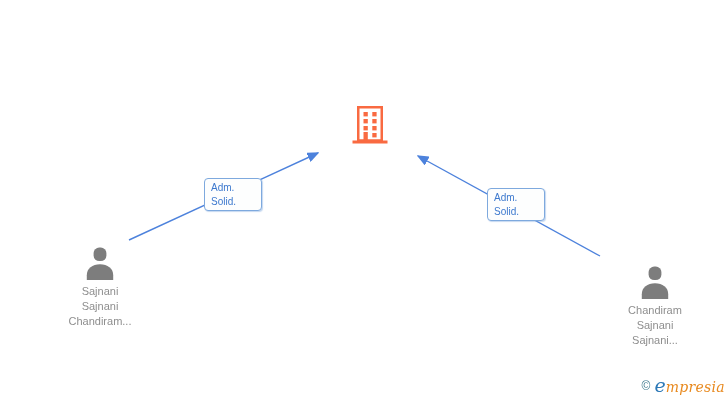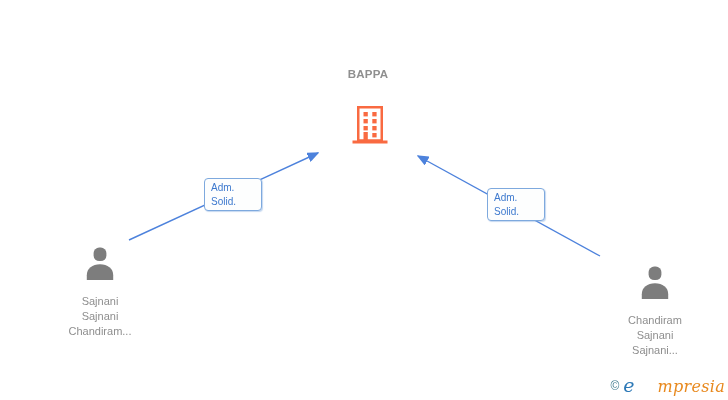--- a/index.html
+++ b/index.html
@@ -37,21 +37,21 @@
   .rel-box.left{left:204px;top:178px;}
   .rel-box.right{left:487px;top:188px;}
 
   
   .person{position:absolute;width:120px;text-align:center;}
   .person.left{left:40px;top:247px;}
   .person.right{left:595px;top:266px;}
   .person-icon{display:block;margin:0 auto;}
   .person-icon rect,.person-icon path{fill:var(--person-gray,#7d7d7d);}
   .person-name{
-    margin-top:14px;font-size:11px;line-height:15px;
+    margin-top:4px;font-size:11px;line-height:15px;
     color:var(--name-gray,#8e8e8e);
   }
 
   
   .company-icon .b-solid{fill:var(--building-orange,#f96a41);}
   .company-icon .b-body{fill:#ffffff;stroke:var(--building-orange,#f96a41);stroke-width:2.5;}
 
   
   .brand{
     position:absolute;right:3px;bottom:4px;
@@ -61,43 +61,41 @@
   .brand .copy{
     font-family:"Liberation Sans", sans-serif;
     font-size:12px;color:var(--copyright-teal,#417c90);
     margin-right:4px;vertical-align:2px;
   }
   .brand .b-initial{
     font-size:19px;font-style:italic;
     color:var(--brand-blue,#2d79b7);
   }
   .brand .b-rest{
-    font-size:16px;font-style:italic;
+    font-size:14px;font-style:italic;
     color:var(--brand-orange,#e8891e);
     letter-spacing:.3px;
-    margin-left:23px;
   }
 </style>
 </head>
 <body>
 
 <div class="canvas">
 
   <svg class="edges-svg" viewBox="0 0 728 400">
     <defs>
       <marker id="ah" markerUnits="userSpaceOnUse" markerWidth="12" markerHeight="10" refX="10.5" refY="5" orient="auto">
         <path d="M0,0 L12,5 L0,10 Z" style="fill:var(--arrow-blue,#4d82dc)"></path>
       </marker>
     </defs>
     <line class="edge-line" x1="129" y1="240" x2="318" y2="153" marker-end="url(#ah)"></line>
     <line class="edge-line" x1="600" y1="256" x2="418" y2="156" marker-end="url(#ah)"></line>
   </svg>
 
   <div class="company-title">
-    <div>BAPPA</div>
   </div>
   <svg class="company-icon" viewBox="0 0 36 38">
     <rect class="b-solid" x="0.5" y="34.5" width="35" height="3"></rect>
     <rect class="b-body" x="6.25" y="1.25" width="23.5" height="33.25"></rect>
     <rect class="b-solid" x="11.5" y="6" width="4.3" height="4.4"></rect>
     <rect class="b-solid" x="20.3" y="6" width="4.3" height="4.4"></rect>
     <rect class="b-solid" x="11.5" y="13" width="4.3" height="4.4"></rect>
     <rect class="b-solid" x="20.3" y="13" width="4.3" height="4.4"></rect>
     <rect class="b-solid" x="11.5" y="20" width="4.3" height="4.4"></rect>
     <rect class="b-solid" x="20.3" y="20" width="4.3" height="4.4"></rect>

